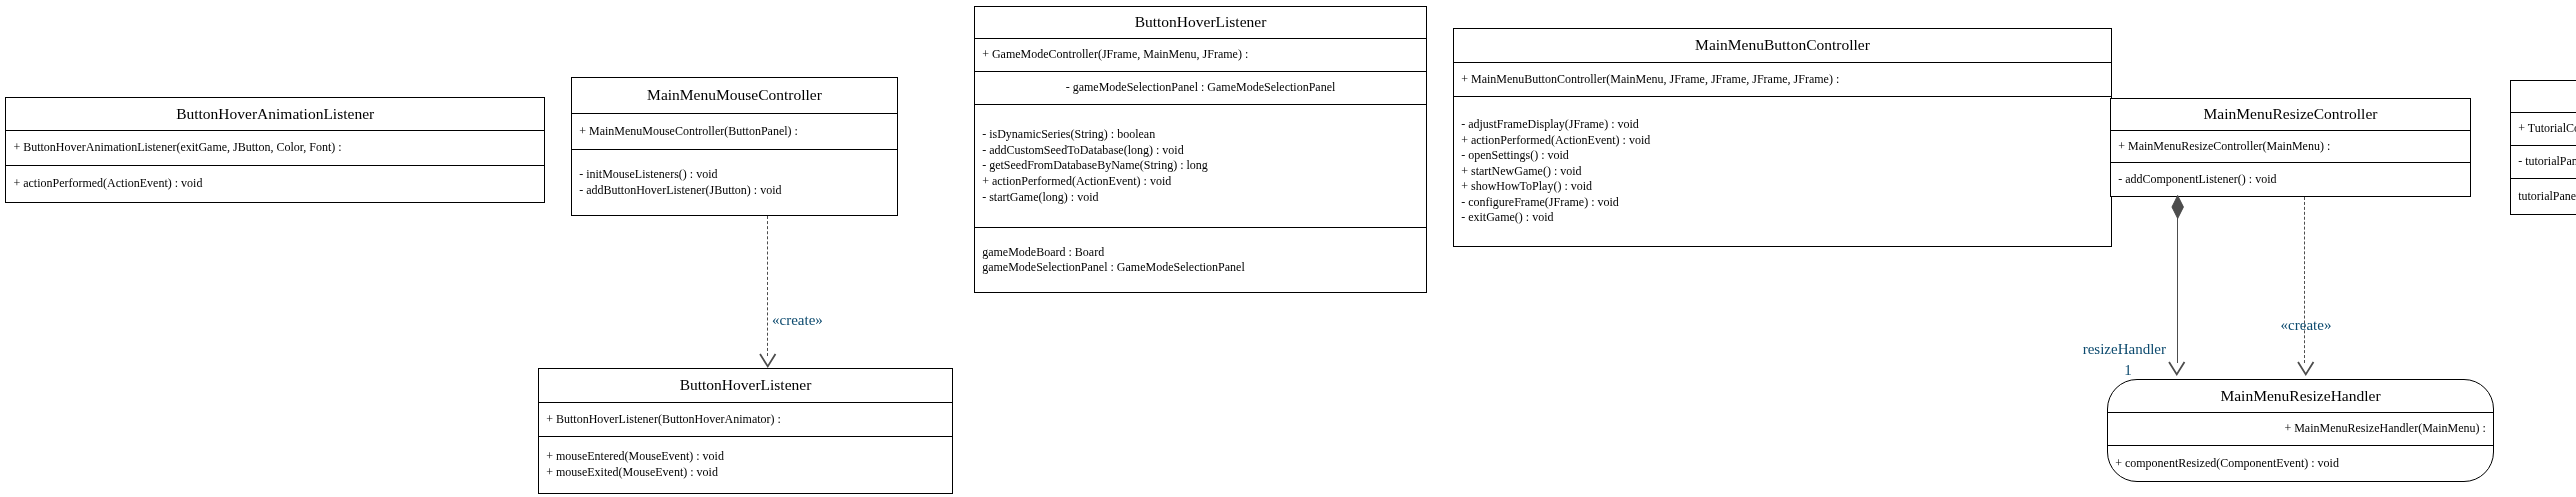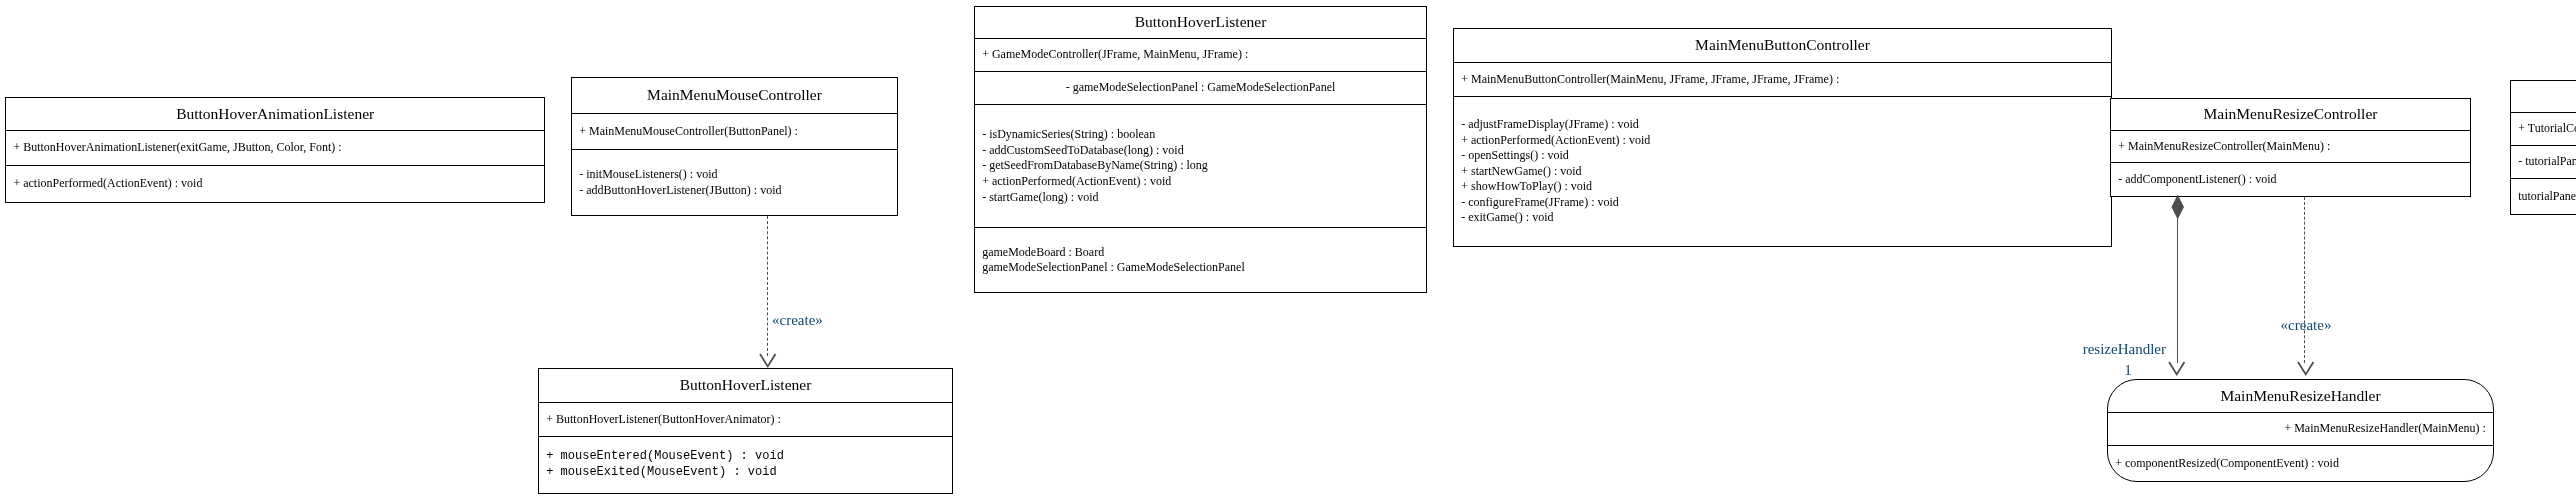--- a/index.html
+++ b/index.html
@@ -185,21 +185,21 @@
     </div>
   </div>
 
   <div class="uml-class" style="left:538px; top:368px; width:415px; height:126px;">
     <div class="uml-compartment" style="height:34px;">
       <div class="uml-title">ButtonHoverListener</div>
     </div>
     <div class="uml-compartment" style="height:34px;">
       <div class="uml-member">+ ButtonHoverListener(ButtonHoverAnimator) :</div>
     </div>
-    <div class="uml-compartment" style="flex:1;font-family:Liberation Mono, monospace;">
+    <div class="uml-compartment" style="flex:1;">
       <div class="uml-member">+ mouseEntered(MouseEvent) : void</div>
       <div class="uml-member">+ mouseExited(MouseEvent) : void</div>
     </div>
   </div>
 
   <div class="uml-class" style="left:2107px; top:379px; width:387px; height:103px;border-radius:30px;">
     <div class="uml-compartment" style="height:33px;">
       <div class="uml-title">MainMenuResizeHandler</div>
     </div>
     <div class="uml-compartment" style="height:33px;align-items:flex-end;">

